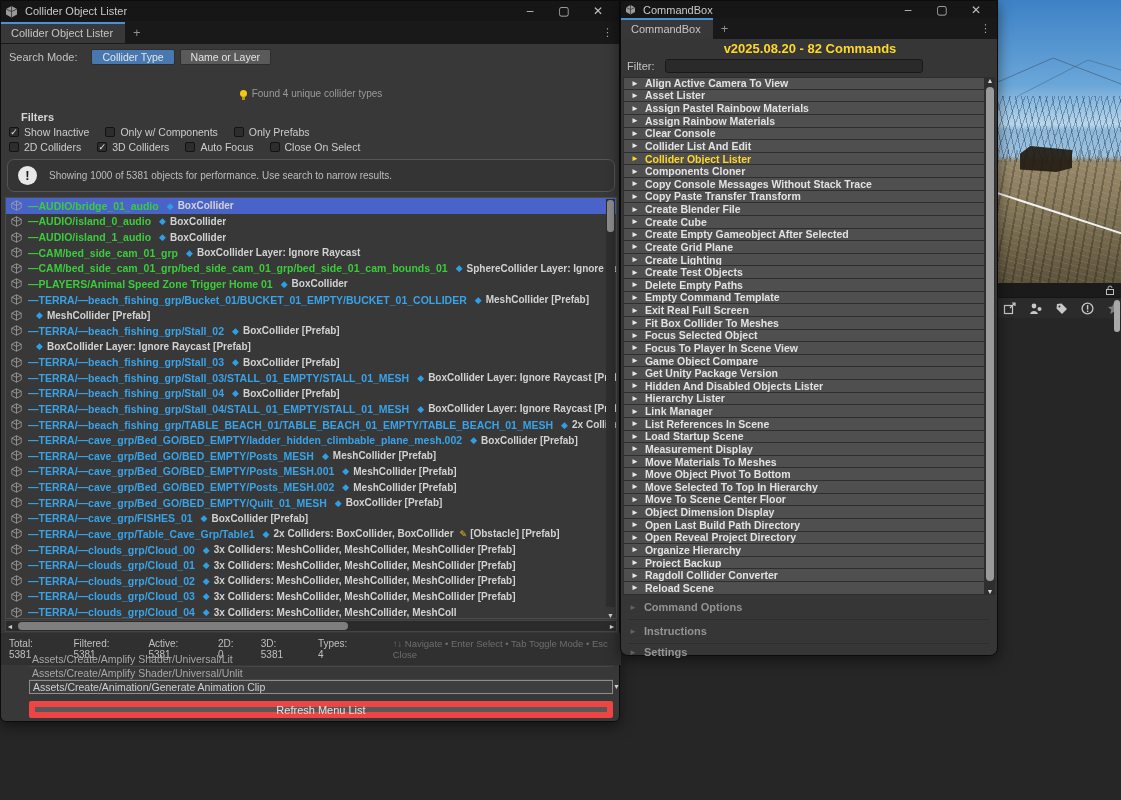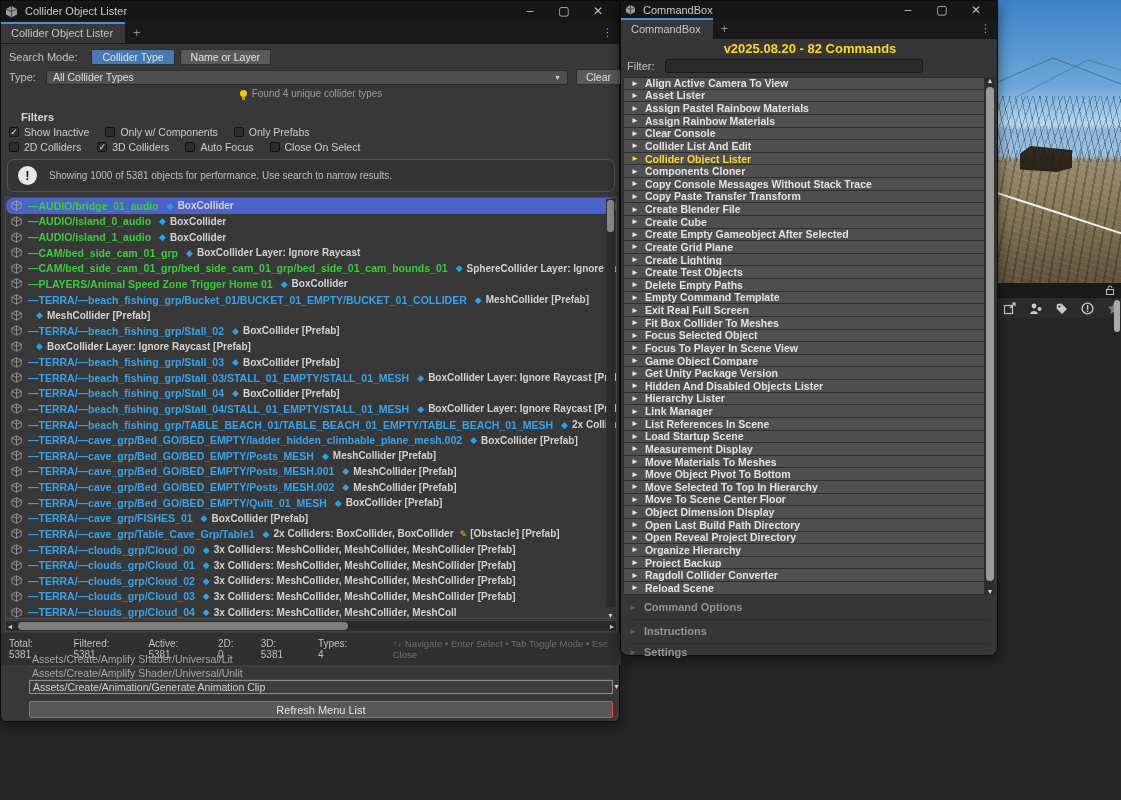--- a/index.html
+++ b/index.html
@@ -65,21 +65,21 @@
   #info-box { left:6px; top:158px; width:608px; height:33px; background:#343434;
     border:1px solid #555; border-radius:7px; display:flex; align-items:center; }
   #info-icon { width:19px; height:19px; border-radius:50%; background:#e8e8e8; color:#1a1a1a;
     font-weight:bold; font-size:13px; display:flex; align-items:center; justify-content:center;
     margin:0 12px 0 10px; }
   #info-text { color:#bdbdbd; font-size:10px; }
   #list-box { left:4px; top:196px; width:612px; height:422px; border:1px solid #4c4c4c;
     overflow:hidden; background:#383838; }
   .obj-row { height:15.63px; display:flex; align-items:center; white-space:nowrap;
     overflow:hidden; padding-left:5px; }
-  .obj-row.selected { background:#4a63c8;border-radius:7px; }
+  .obj-row.selected { background:#4a63c8; }
   .obj-row svg { flex:0 0 auto; margin-right:6px; }
   .opath { font-size:10.5px; font-weight:bold; }
   .opath.green { color:#3ccb3c; }
   .opath.blue { color:#38a3e8; }
   .odiam { color:#2e9fe6; font-size:9px; margin:0 4px 0 8px; }
   .octype { color:#d2d2d2; font-size:10px; font-weight:bold; }
   .obadge-icon { color:#f5c518; font-size:9px; margin:0 3px 0 6px; }
   .vscroll { position:absolute; right:1px; top:1px; width:9px; height:408px; background:#2e2e2e; }
   .vscroll .thumb { position:absolute; left:1px; top:1px; width:7px; height:32px; background:#8b8b8b; border-radius:3px;}
   .vscroll .v-down { position:absolute; left:0; bottom:-12px; width:9px; color:#cfcfcf; font-size:7px; text-align:center;}
@@ -91,21 +91,21 @@
   #statusbar { left:0; top:632px; width:620px; height:17px; background:#303030; display:flex;
     align-items:center; padding:16px 8px;gap:20px; }
   .stat { color:#c0c0c0; font-size:10px; margin-right:22px; }
   #keyhints { margin-left:auto; color:#6e6e6e; font-size:9.5px; }
   #menu-list { left:28px; top:652px; width:584px; }
   .menu-row { height:13.5px; display:flex; align-items:center; color:#a8a8a8; font-size:10.5px;
     border-bottom:1px solid #454545; padding-left:3px; }
   .menu-row.sel { color:#d0d0d0; border:1px solid #8e8e8e; background:#3e3e3e; }
   #menu-darr { left:612px; top:682px; color:#cfcfcf; font-size:7px; }
   #refresh-btn { left:28px; top:700px; width:584px; height:17px; background:#585858;
-    border:1px solid #ef4444; border-radius:2px; color:#e2e2e2; font-size:11px;
+    border:6px solid #ef4444; border-radius:2px; color:#e2e2e2; font-size:11px;
     display:flex; align-items:center; justify-content:center; }
   
   #rw { left:620px; top:0; width:378px; height:656px; border-radius:0 0 8px 8px; background:#363636;}
   #rw .titlebar { height:17px; padding:0 4px; }
   #rw .tabbar { height:21px; }
   #cb-version { left:0; top:40px; width:378px; text-align:center; color:#ffd829; font-weight:bold;
     font-size:13px; }
   #cb-filter-row { left:6px; top:58px; width:366px; display:flex; align-items:center; }
   #cb-filter-input { margin-left:10px; width:258px; height:14px; background:#2a2a2a;
     border:1px solid #191919; border-radius:3px; }
@@ -193,30 +193,20 @@
 
   <div class="row-line" style="top:48px; padding-left:8px;">
     <span class="lbl">Search Mode:</span>
     <span style="width:14px;"></span>
     <span id="mode-buttons" style="display:flex; gap:5px;">
         <span class="seg-btn active">Collider Type</span>
         <span class="seg-btn">Name or Layer</span>
       </span>
   </div>
 
-  <div class="row-line" style="top:68px; padding-left:8px;">
-    <span class="lbl">Type:</span>
-    <span style="width:10px;"></span>
-    <span class="dropdown" style="width:522px;">
-      <span>All Collider Types</span>
-      <span class="dd-arrow">▼</span>
-    </span>
-    <span style="width:8px;"></span>
-    <span class="mini-btn">Clear</span>
-  </div>
 
   <div class="row-line" style="top:87px; justify-content:center;">
     <span class="bulb"></span>
     <span class="hint-text">Found 4 unique collider types</span>
   </div>
 
   <div class="row-line" style="top:110px; padding-left:20px;">
     <span class="lbl" style="font-weight:bold; color:#d6d6d6;">Filters</span>
   </div>
   <div class="row-line" style="top:125px; padding-left:8px;" id="cb-row-0">

